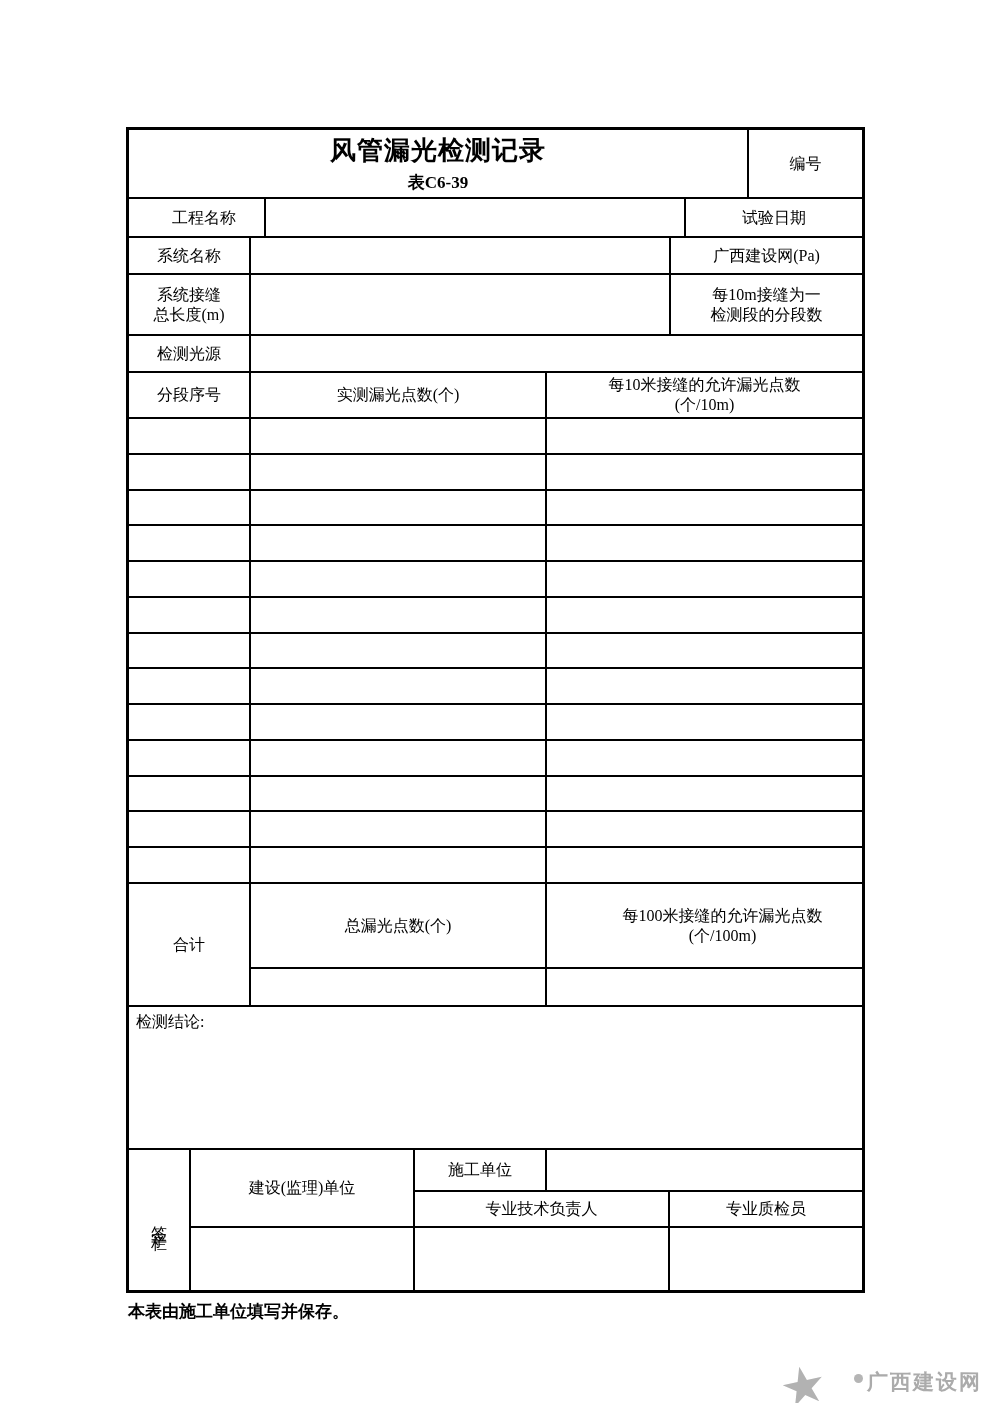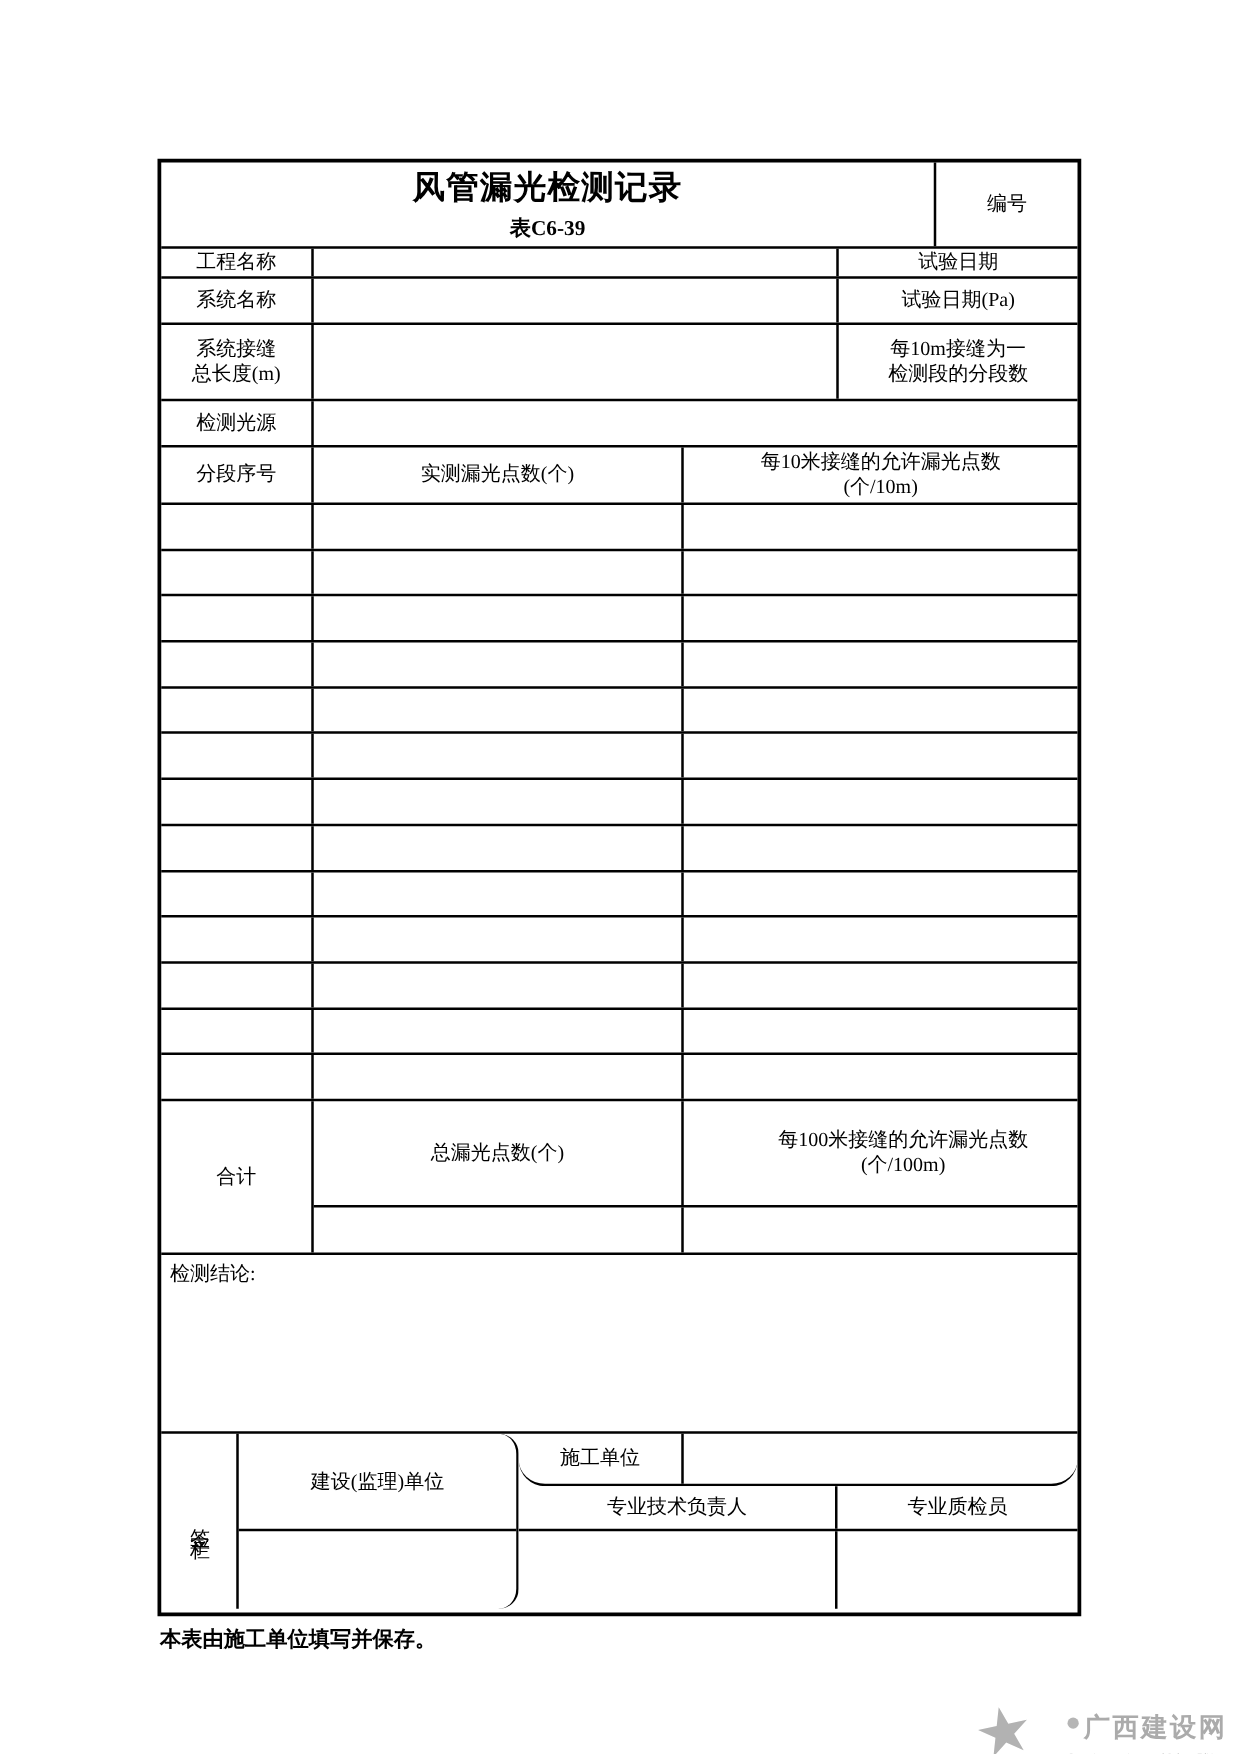--- a/index.html
+++ b/index.html
@@ -17,26 +17,26 @@
   }
   .r { display:flex; flex-direction:row; box-sizing:border-box; border-bottom:2px solid #000; flex:none; }
   .r:last-child { border-bottom:none; }
   .c { box-sizing:border-box; border-right:2px solid #000; display:flex; align-items:center; justify-content:center; text-align:center; white-space:pre-line; line-height:1.25; }
   .c:last-child { border-right:none; }
   .lbl { font-size:16px; }
   .w122 { width:122px; flex:none; }
   .w420 { width:420px; flex:none; }
   .w296 { width:296px; flex:none; }
   .w62  { width:62px;  flex:none; }
-  .w224 { width:224px; flex:none;border-radius:16px; }
+  .w224 { width:224px; flex:none; }
   .w132 { width:132px; flex:none; }
   .w255 { width:255px; flex:none; }
   .grow { flex:1 1 auto; }
 
-  .h69 { height:69px; } .h38 { height:24px; } .h37 { height:37px; }
+  .h69 { height:69px; } .h38 { height:39px;padding-left:15px; } .h37 { height:37px; }
   .h50 { height:61px; } .h46 { height:46px; }
 
   
   .c-titlebox { flex-direction:column; justify-content:center; gap:2px; }
   .t-main { font-family:"DejaVu Sans","Liberation Sans",sans-serif; font-weight:bold; font-size:26px; letter-spacing:1px; }
   .t-sub  { font-weight:bold; font-size:17px; margin-top:3px; }
   .c-serial { font-size:16px; }
 
   
   .mrows { height:477px; display:flex; flex-direction:column; border-bottom:2px solid #000; box-sizing:border-box; }
@@ -52,21 +52,21 @@
   
   .r-concl { height:143px; display:block; padding:5px 7px; font-size:16px; box-sizing:border-box; }
 
   
   .r-sign { height:140px; }
   .sign-label { writing-mode:vertical-rl; text-orientation:upright; letter-spacing:5px; font-size:16px; }
   .sign-col2 { display:flex; flex-direction:column; border-right:2px solid #000; box-sizing:border-box; }
   .sc2-top { height:78px; border-bottom:2px solid #000; box-sizing:border-box; display:flex; align-items:center; justify-content:center; font-size:16px; }
   .sc2-bot { flex:1 1 auto; }
   .sign-rest { flex:1 1 auto; display:flex; flex-direction:column; }
-  .sr1 { height:42px; display:flex; border-bottom:2px solid #000; box-sizing:border-box;border-radius:21px; }
+  .sr1 { height:42px; display:flex; border-bottom:2px solid #000; box-sizing:border-box; }
   .sr2 { height:36px; display:flex; border-bottom:2px solid #000; box-sizing:border-box; }
   .sr3 { flex:1 1 auto; display:flex; }
 
   
   .footnote {
     position:absolute; left:128px; top:1276px;
     font-family:"DejaVu Sans","Liberation Sans",sans-serif;
     font-weight:bold; font-size:17px;
   }
 
@@ -95,21 +95,21 @@
 
     <div class="r h38">
       <div class="c w122 lbl">工程名称</div>
       <div class="c w420"></div>
       <div class="c grow lbl">试验日期</div>
     </div>
 
     <div class="r h37">
       <div class="c w122 lbl">系统名称</div>
       <div class="c w420"></div>
-      <div class="c grow lbl">试验日期(Pa)</div>
+      <div class="c grow lbl">广西建设网(Pa)</div>
     </div>
 
     <div class="r h50">
       <div class="c w122 lbl">系统接缝
 总长度(m)</div>
       <div class="c w420"></div>
       <div class="c grow lbl">每10m接缝为一
 检测段的分段数</div>
     </div>
 

